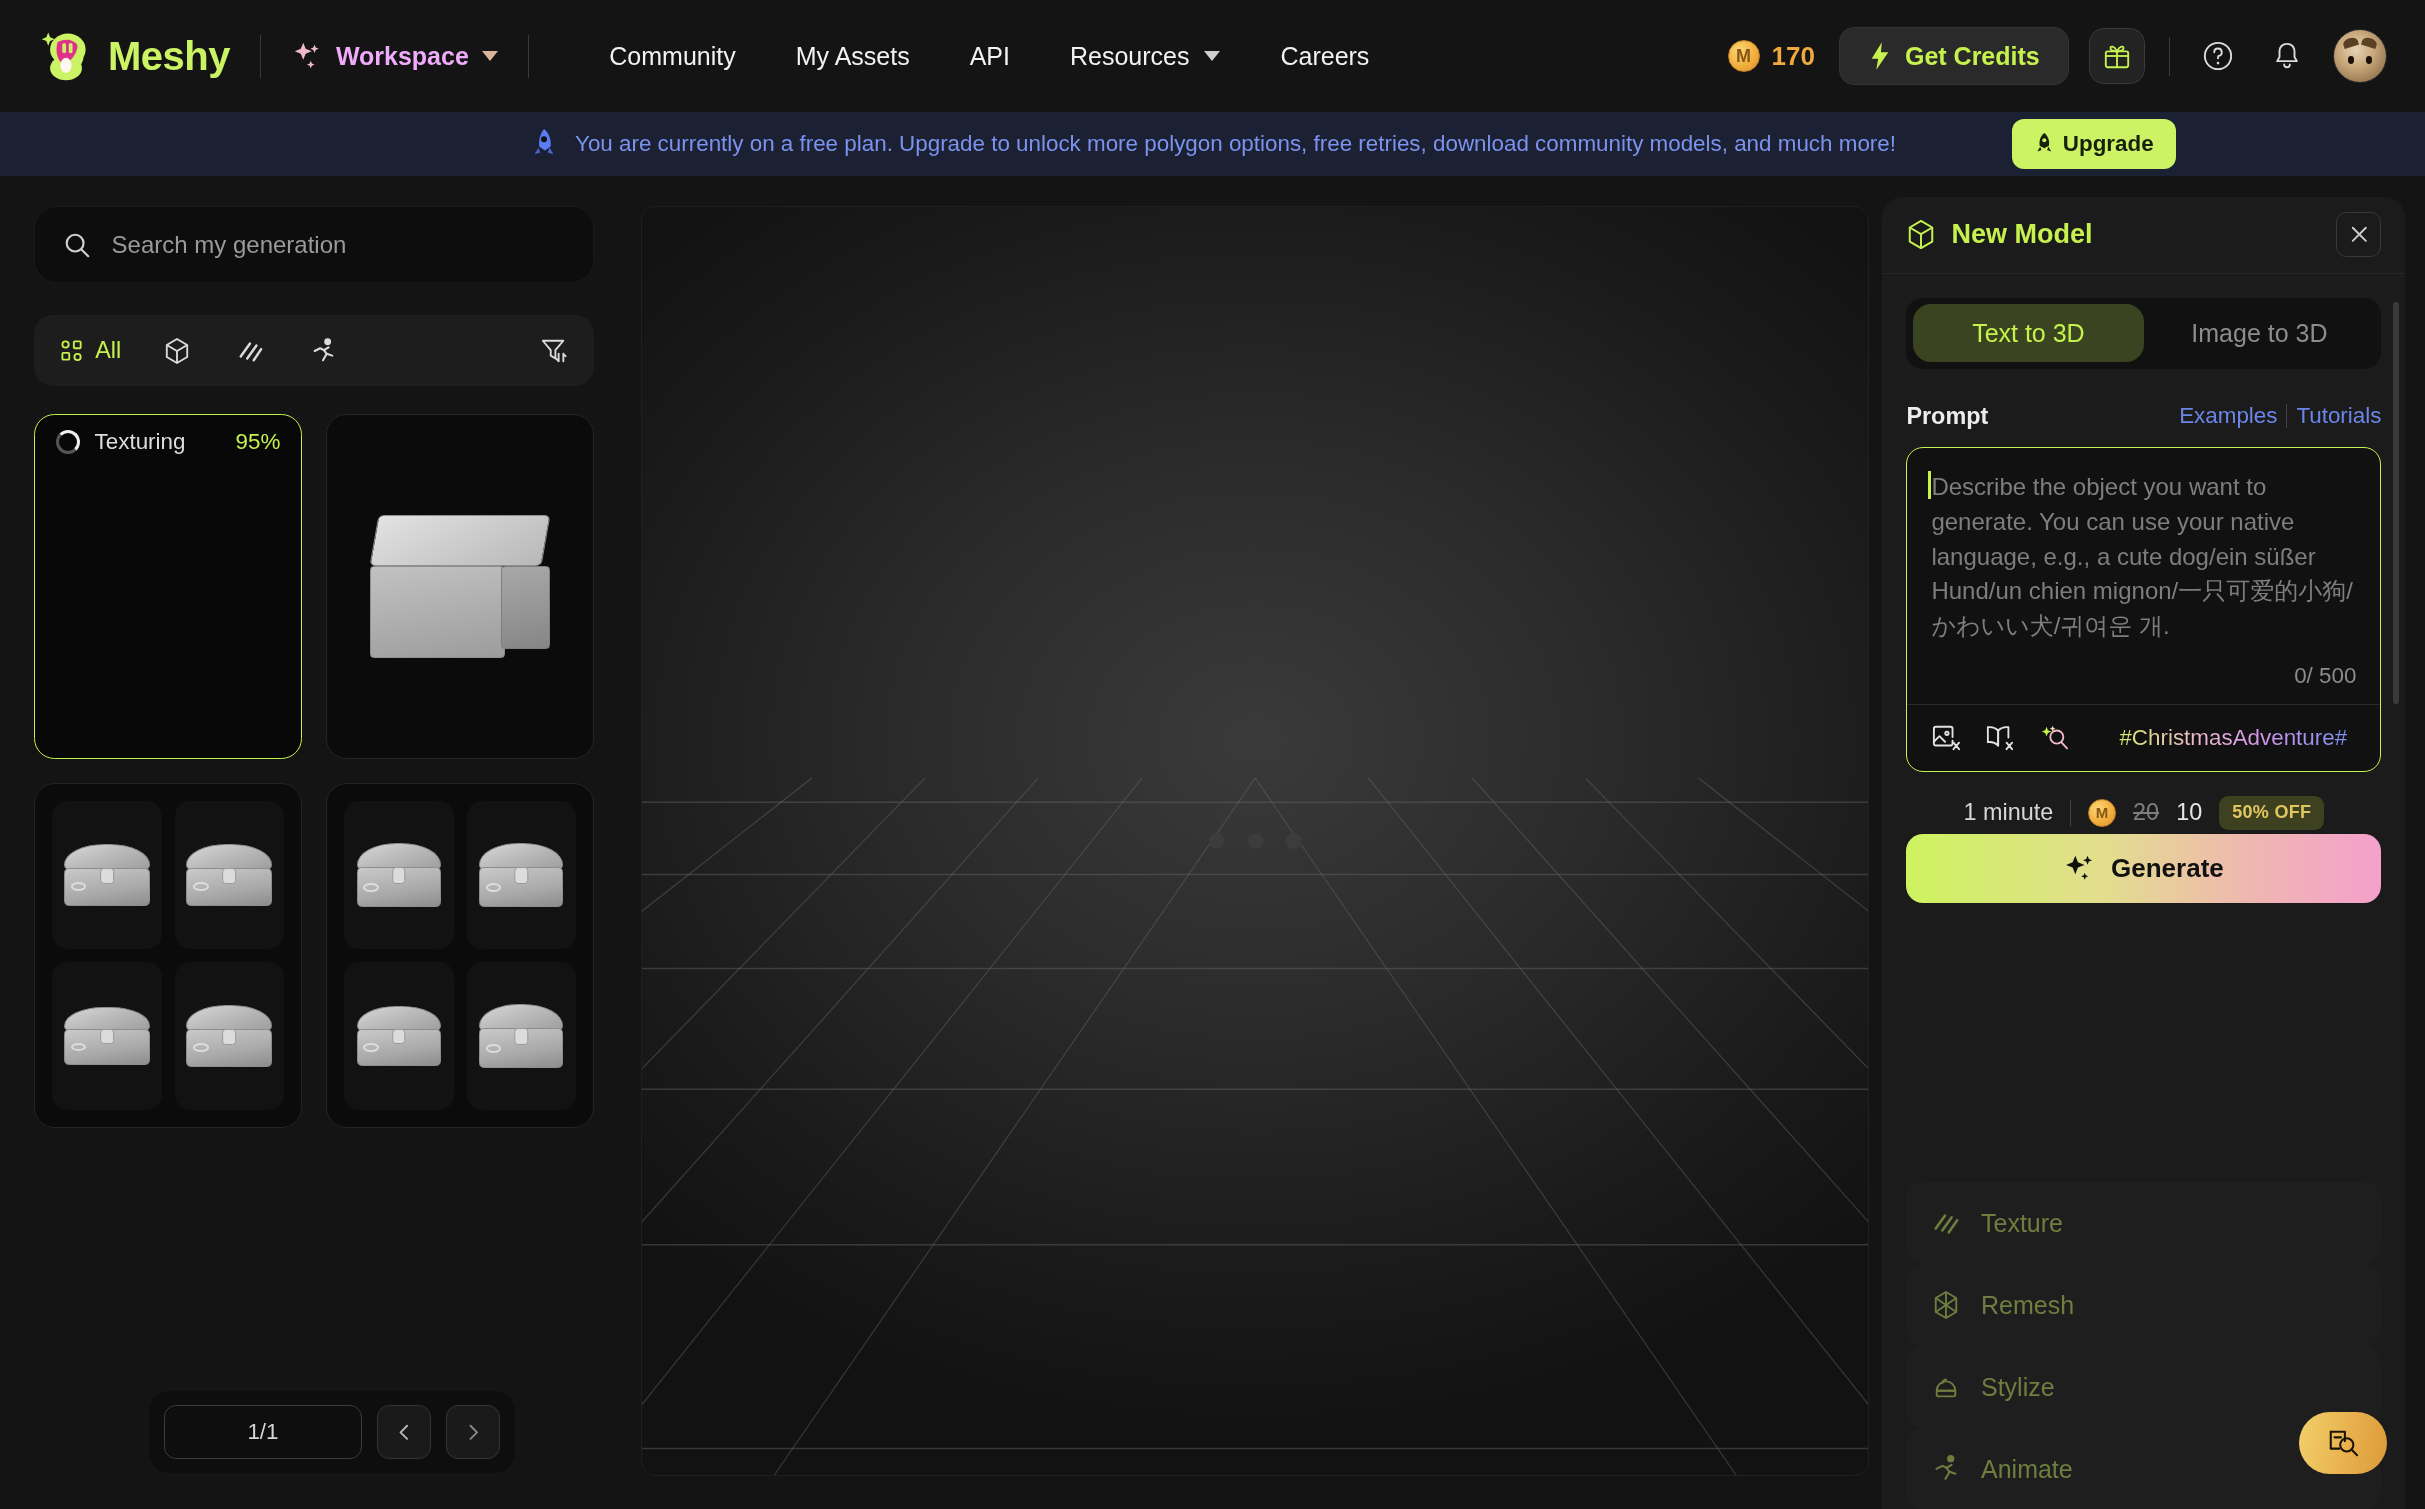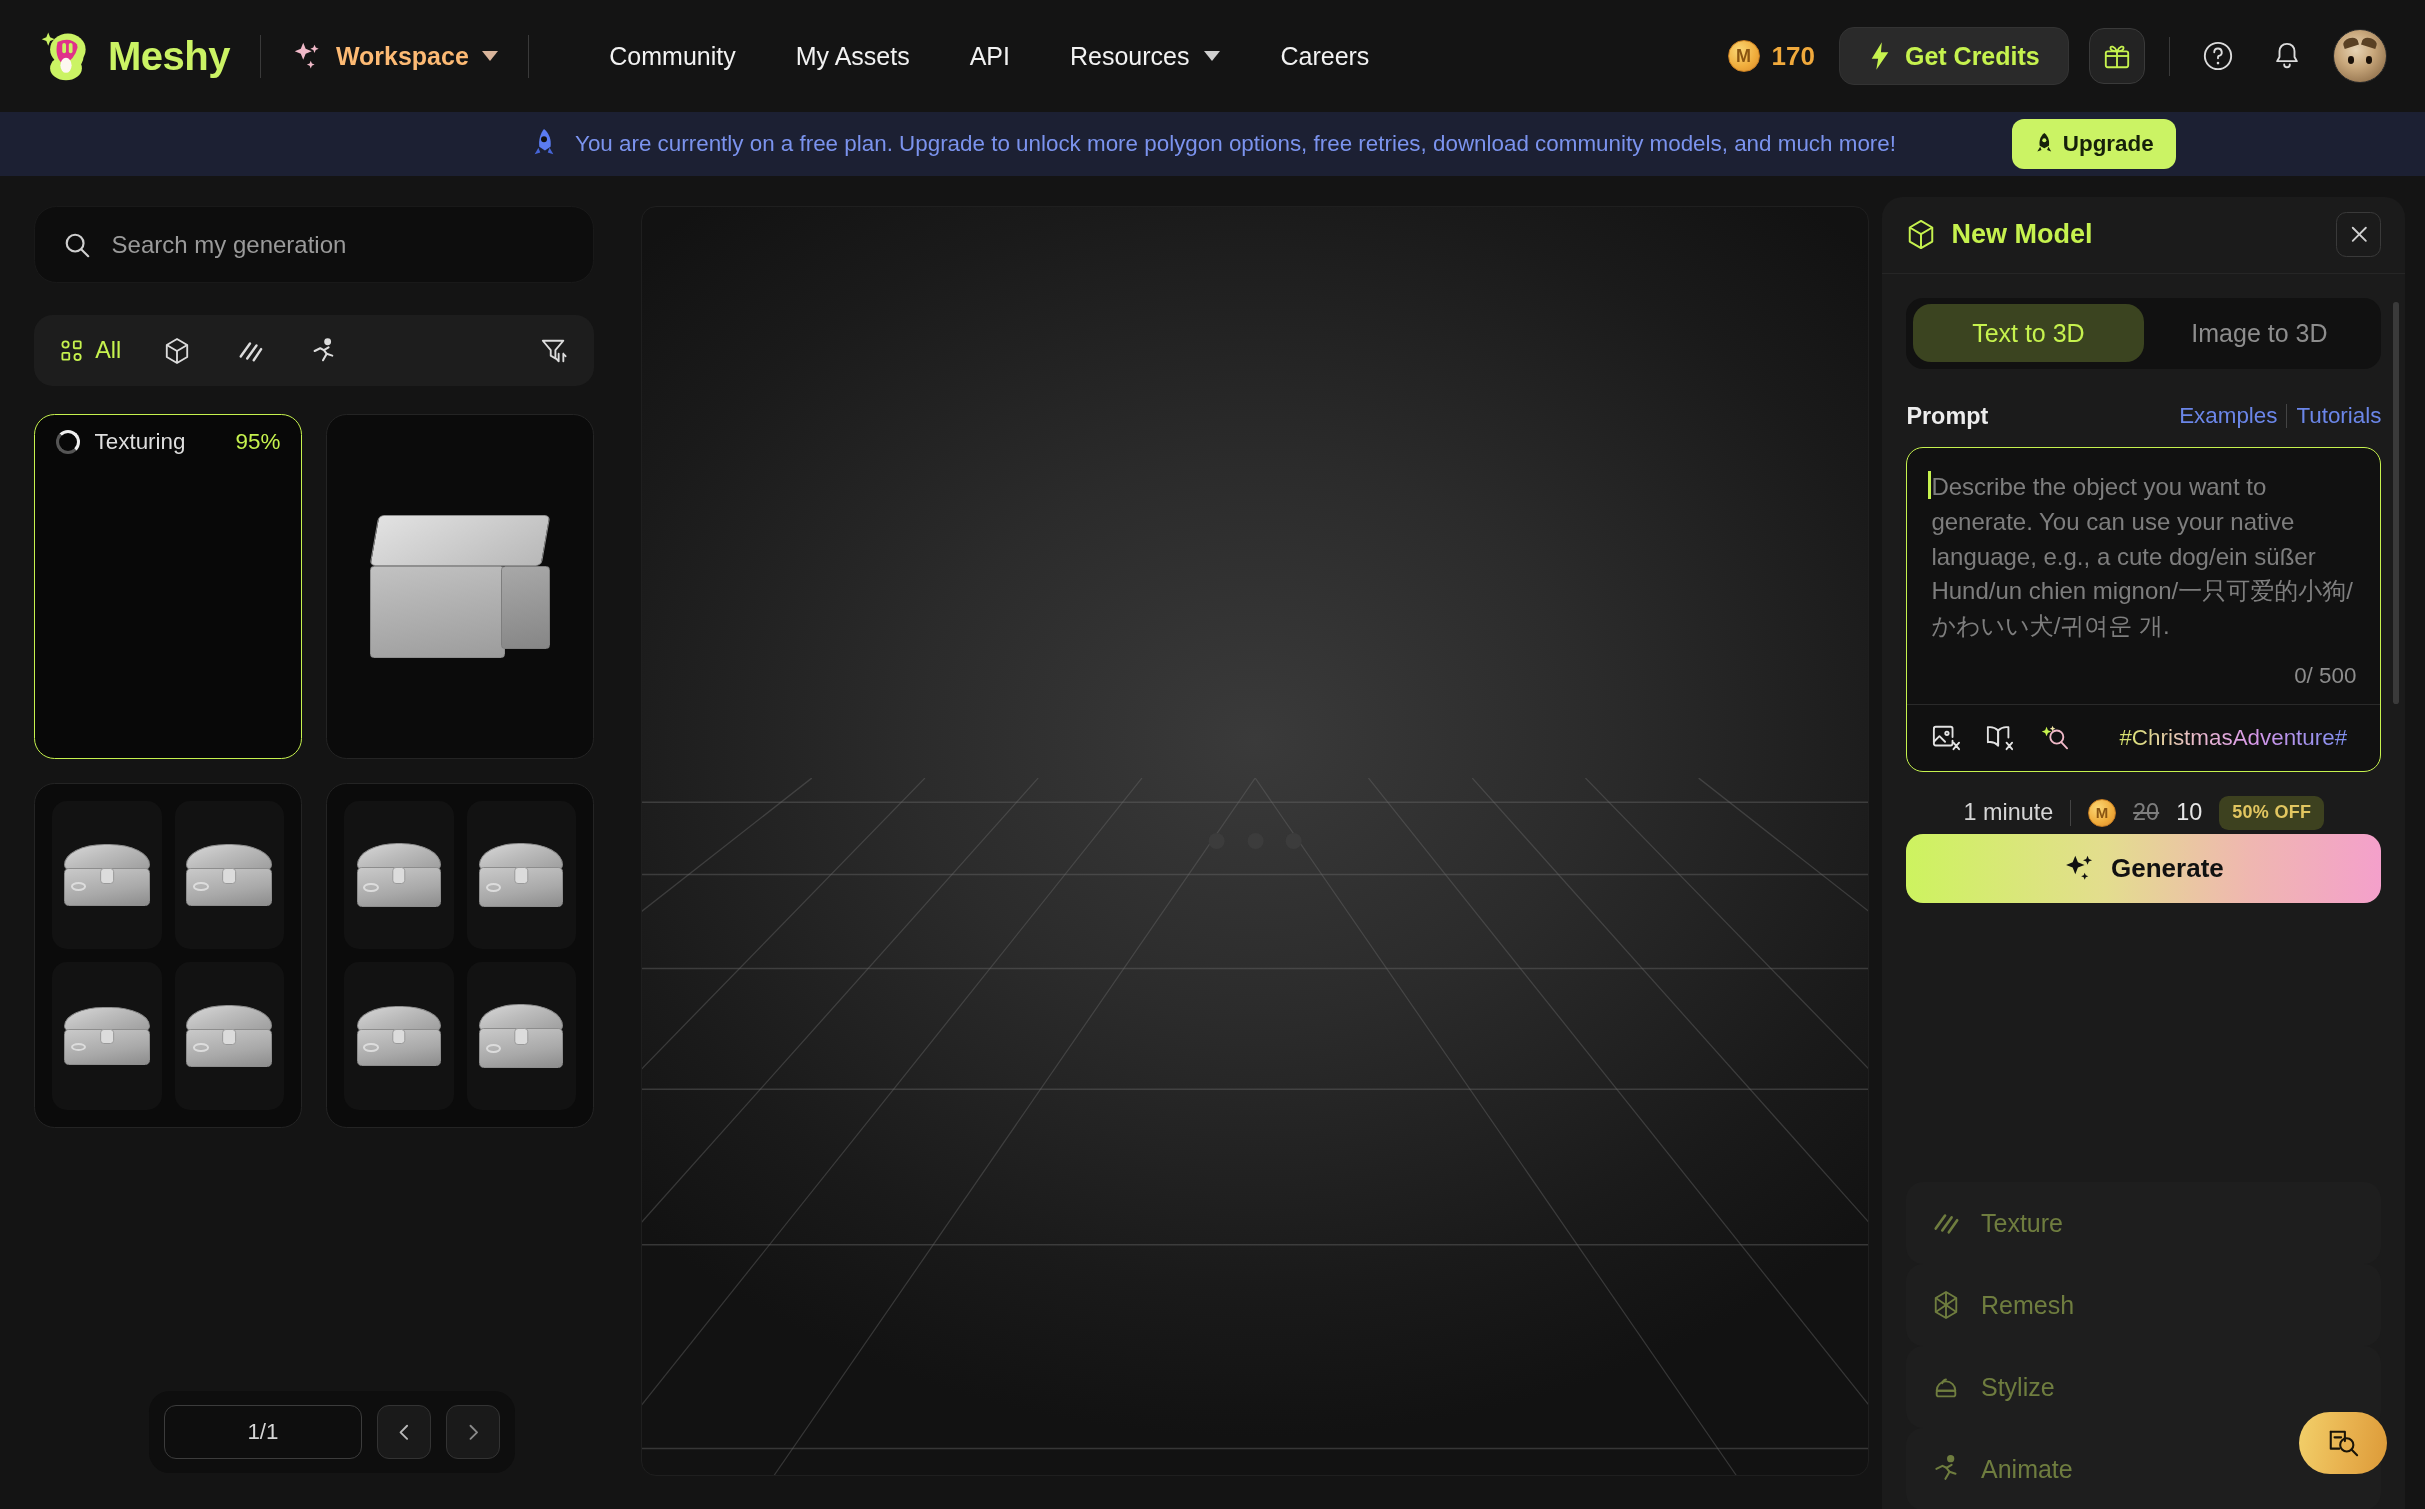--- a/index.html
+++ b/index.html
@@ -331,21 +331,21 @@
     <span class="nav-div"></span>
 
     <div class="workspace">
       <span>
         <svg viewBox="0 0 34 34" width="32" height="32">
           <path d="M13 3 l2.6 6.4 l6.4 2.6 l-6.4 2.6 l-2.6 6.4 l-2.6 -6.4 l-6.4 -2.6 l6.4 -2.6z" fill="#f0b9c8"></path>
           <path d="M25 5 l1.3 3.1 l3.1 1.3 l-3.1 1.3 l-1.3 3.1 l-1.3 -3.1 l-3.1 -1.3 l3.1 -1.3z" fill="#f0b9c8"></path>
           <path d="M21 22 l1.2 2.9 l2.9 1.2 l-2.9 1.2 l-1.2 2.9 l-1.2 -2.9 l-2.9 -1.2 l2.9 -1.2z" fill="#f0b9c8"></path>
         </svg>
       </span>
-      <span class="workspace-label" style="color:#fdba74">Workspace</span>
+      <span class="workspace-label" style="color:#f0abfc">Workspace</span>
       <span class="caret"></span>
     </div>
 
     <span class="nav-div"></span>
 
     <div class="nav-links">
       <div class="nav-link">
         <span>Community</span>
       </div>
       <div class="nav-link">

